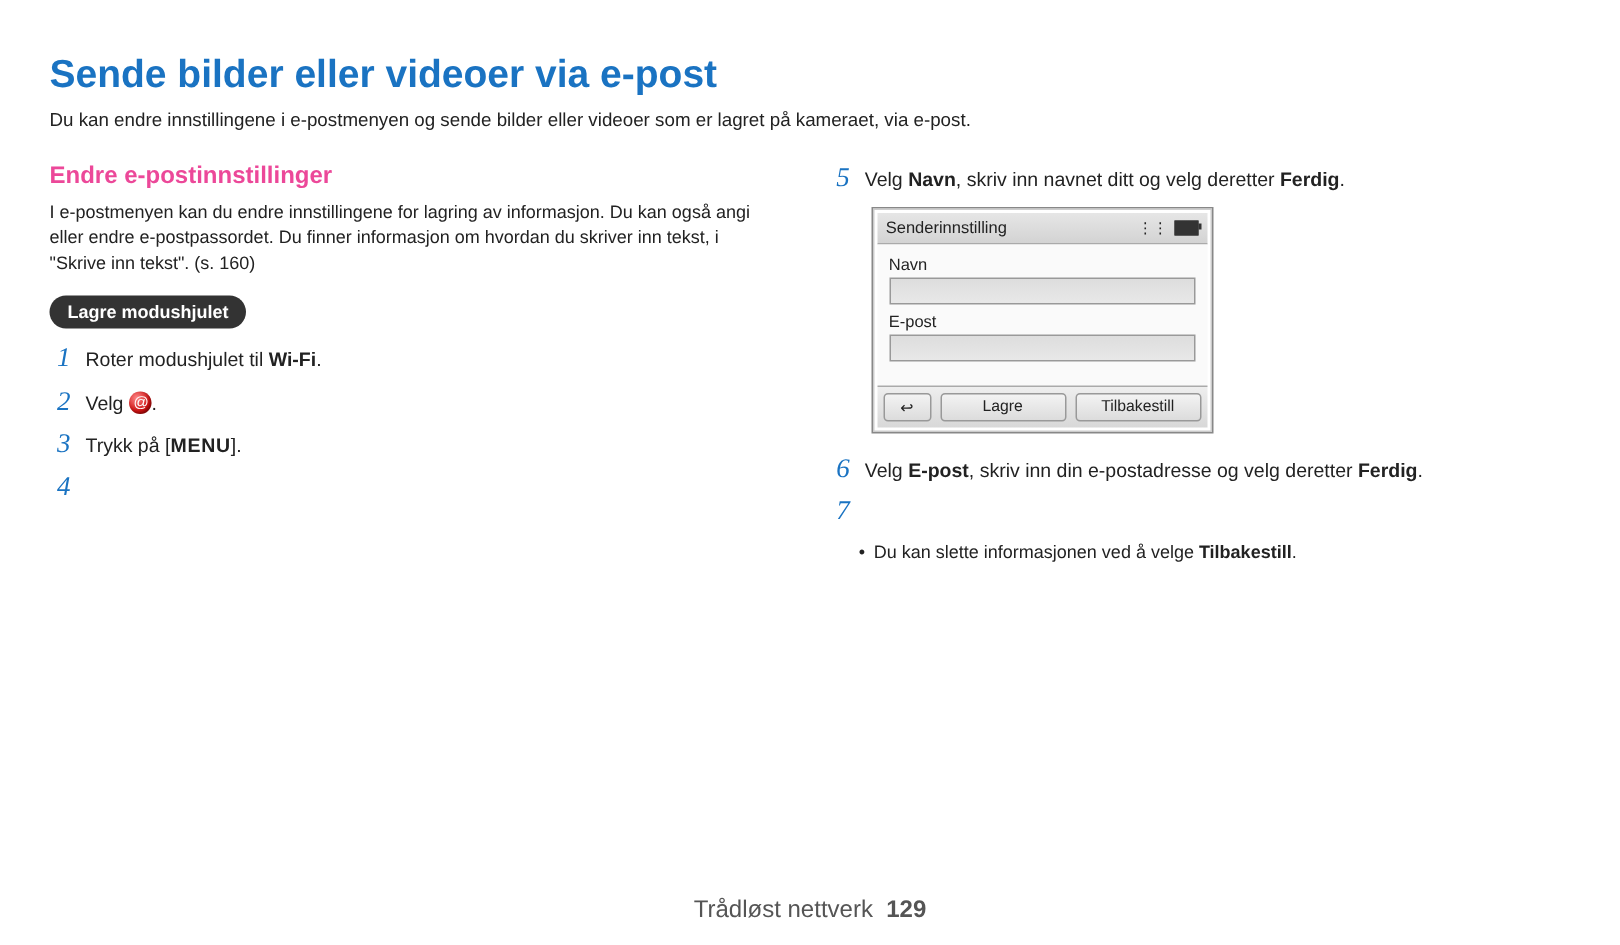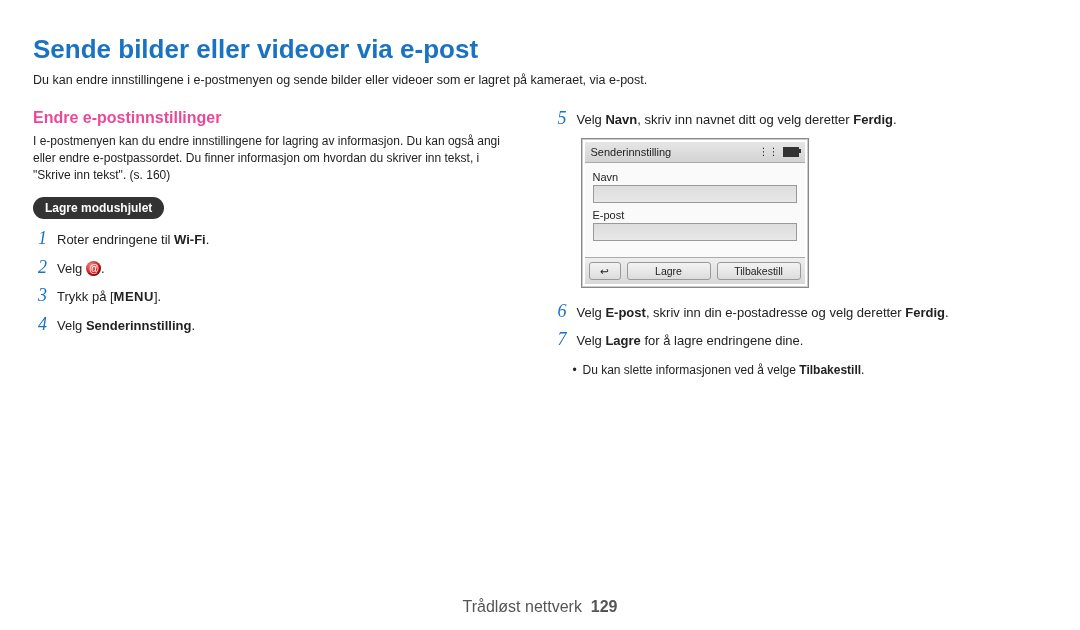--- a/index.html
+++ b/index.html
@@ -199,41 +199,38 @@
     <div class="col">
       <h2 class="subhead">Endre e-postinnstillinger</h2>
       <p class="para">I e-postmenyen kan du endre innstillingene for lagring av informasjon. Du kan også angi eller endre e-postpassordet. Du finner informasjon om hvordan du skriver inn tekst, i "Skrive inn tekst". (s. 160)</p>
 
       <div class="pill">Lagre modushjulet</div>
 
       <ol class="steps">
         <li>
           <span class="stepnum">1</span>
           <span class="steptext">
-            <span>Roter endringene til </span><span class="wifi">Wi-Fi</span><span>.</span>
+            <span>Roter modushjulet til </span><span class="wifi">Wi-Fi</span><span>.</span>
           </span>
         </li>
         <li>
           <span class="stepnum">2</span>
           <span class="steptext">
             <span>Velg </span>
             <span class="email-icon"></span><span>.</span>
           </span>
         </li>
         <li>
           <span class="stepnum">3</span>
           <span class="steptext">
             <span>Trykk på [</span><span class="menu-label">MENU</span><span>].</span>
           </span>
         </li>
         <li>
           <span class="stepnum">4</span>
-          <span class="steptext">
-            <span>Velg </span><span class="bold">Senderinnstilling</span><span>.</span>
-          </span>
         </li>
       </ol>
     </div>
 
     <div class="col">
       <ol class="steps">
         <li>
           <span class="stepnum">5</span>
           <span class="steptext">
             <span>Velg </span><span class="bold">Navn</span><span>, skriv inn navnet ditt og velg deretter </span><span class="bold">Ferdig</span><span>.</span>
@@ -264,23 +261,20 @@
 
       <ol class="steps">
         <li>
           <span class="stepnum">6</span>
           <span class="steptext">
             <span>Velg </span><span class="bold">E-post</span><span>, skriv inn din e-postadresse og velg deretter </span><span class="bold">Ferdig</span><span>.</span>
           </span>
         </li>
         <li>
           <span class="stepnum">7</span>
-          <span class="steptext">
-            <span>Velg </span><span class="bold">Lagre</span><span> for å lagre endringene dine.</span>
-          </span>
         </li>
       </ol>
       <p class="note">
         <span>Du kan slette informasjonen ved å velge </span><span class="bold">Tilbakestill</span><span>.</span>
       </p>
     </div>
   </div>
 
   <div class="pg-footer">
     <span>Trådløst nettverk</span>&nbsp;&nbsp;<span class="bold">129</span>

